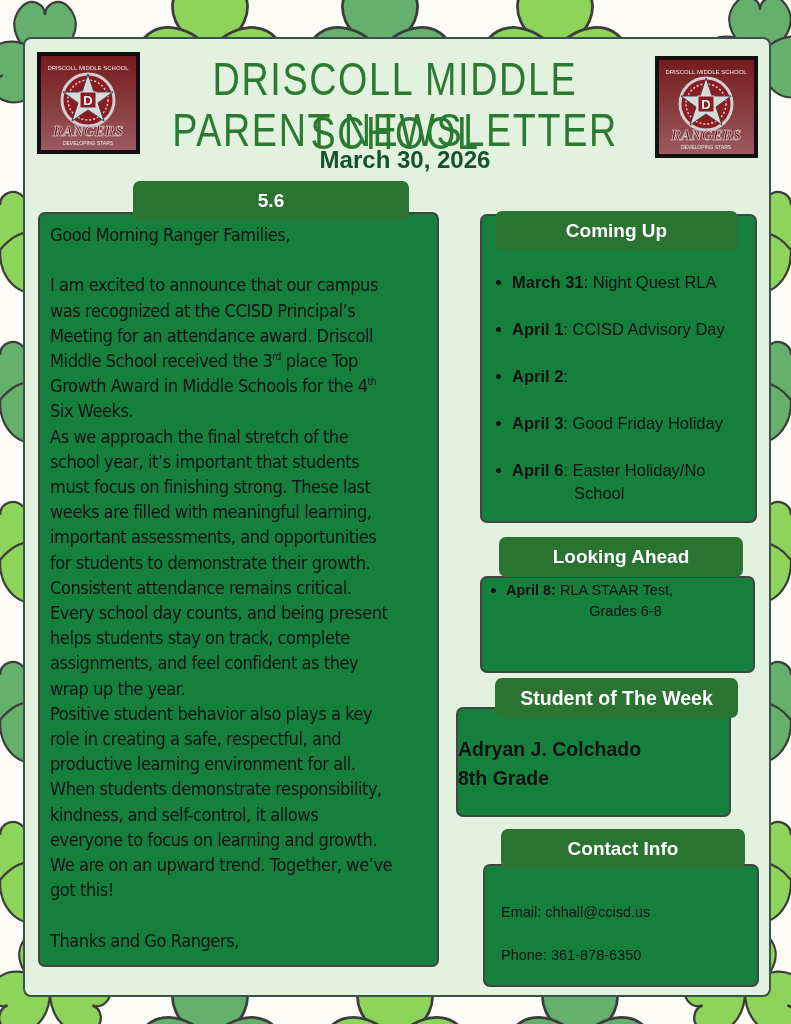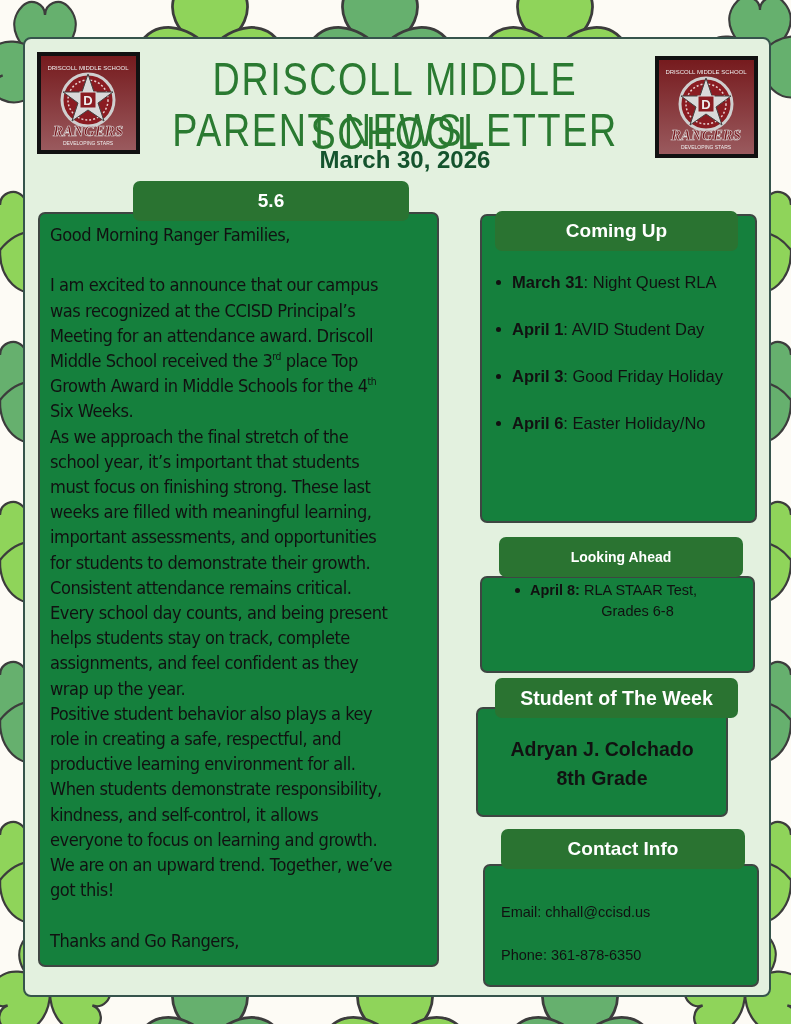--- a/index.html
+++ b/index.html
@@ -108,42 +108,42 @@
   .card-coming li::before {
     content: "";
     position: absolute; left: 2px; top: 9px;
     width: 5px; height: 5px; border-radius: 50%;
     background: #111;
   }
   .card-coming li .lbl { font-weight: bold; }
   .card-coming li .cont { display: block; padding-left: 62px; }
 
   
-  .tab-looking { left: 499px; top: 537px; width: 244px; height: 40px; font-size: 14px; }
-  .card-looking { left: 480px; top: 576px; width: 275px; height: 97px; padding: 2px 8px 0 28px; }
+  .tab-looking { left: 499px; top: 537px; width: 244px; height: 40px; font-size: 19px; }
+  .card-looking { left: 480px; top: 576px; width: 275px; height: 97px; padding: 2px 8px 0 4px; }
   .card-looking li {
     list-style: none;
     font-size: 14.5px;
     line-height: 21px;
     color: #111;
     position: relative;
     padding-left: 20px;
   }
   .card-looking li::before {
     content: "";
     position: absolute; left: 5px; top: 8px;
     width: 5px; height: 5px; border-radius: 50%;
     background: #111;
   }
   .card-looking .lbl { font-weight: bold; }
   .card-looking .cont { display: block; text-align: center; }
 
   
   .tab-student { left: 495px; top: 678px; width: 243px; height: 40px; font-size: 19.5px; }
-  .card-student { left: 476px; top: 707px; width: 252px; height: 110px; padding-top: 26px; text-align: center; }
+  .card-student { left: 456px; top: 707px; width: 275px; height: 110px; padding-top: 26px; text-align: left; }
   .card-student div { font-weight: bold; font-size: 19.5px; line-height: 29px; color: #111; }
 
   
   .tab-contact { left: 501px; top: 829px; width: 244px; height: 40px; font-size: 19px; }
   .card-contact { left: 483px; top: 864px; width: 276px; height: 123px; padding: 36px 16px 0 16px; }
   .card-contact div { font-size: 14.5px; line-height: 20px; color: #111; margin-bottom: 23px; }
 </style>
 </head>
 <body>
 
@@ -255,23 +255,24 @@
 got this!</p>
   <div class="blank"></div>
   <p>Thanks and Go Rangers,</p>
 </div>
 
 <div class="tab tab-coming">Coming Up</div>
 <div class="card card-coming">
   <ul>
     <li><span class="lbl">March 30</span><span>:</span><span></span></li>
     <li><span class="lbl">March 31</span><span>: </span><span>Night Quest RLA</span></li>
-    <li><span class="lbl">April 1</span><span>: </span><span>AVID Student Day</span></li>
+    <li><span class="lbl">April 1</span><span>: </span><span>CCISD Advisory Day</span></li>
+    <li><span class="lbl">April 2</span><span>:</span><span></span></li>
     <li><span class="lbl">April 3</span><span>: </span><span>Good Friday Holiday</span></li>
-    <li><span class="lbl">April 6</span><span>: </span><span>Easter Holiday/No</span></li>
+    <li><span class="lbl">April 6</span><span>: </span><span>Easter Holiday/No</span><span class="cont">School</span></li>
   </ul>
 </div>
 
 <div class="tab tab-looking">Looking Ahead</div>
 <div class="card card-looking">
   <ul>
     <li><span class="lbl">April 8:</span><span> RLA STAAR Test,</span><span class="cont">Grades 6-8</span></li>
   </ul>
 </div>
 

